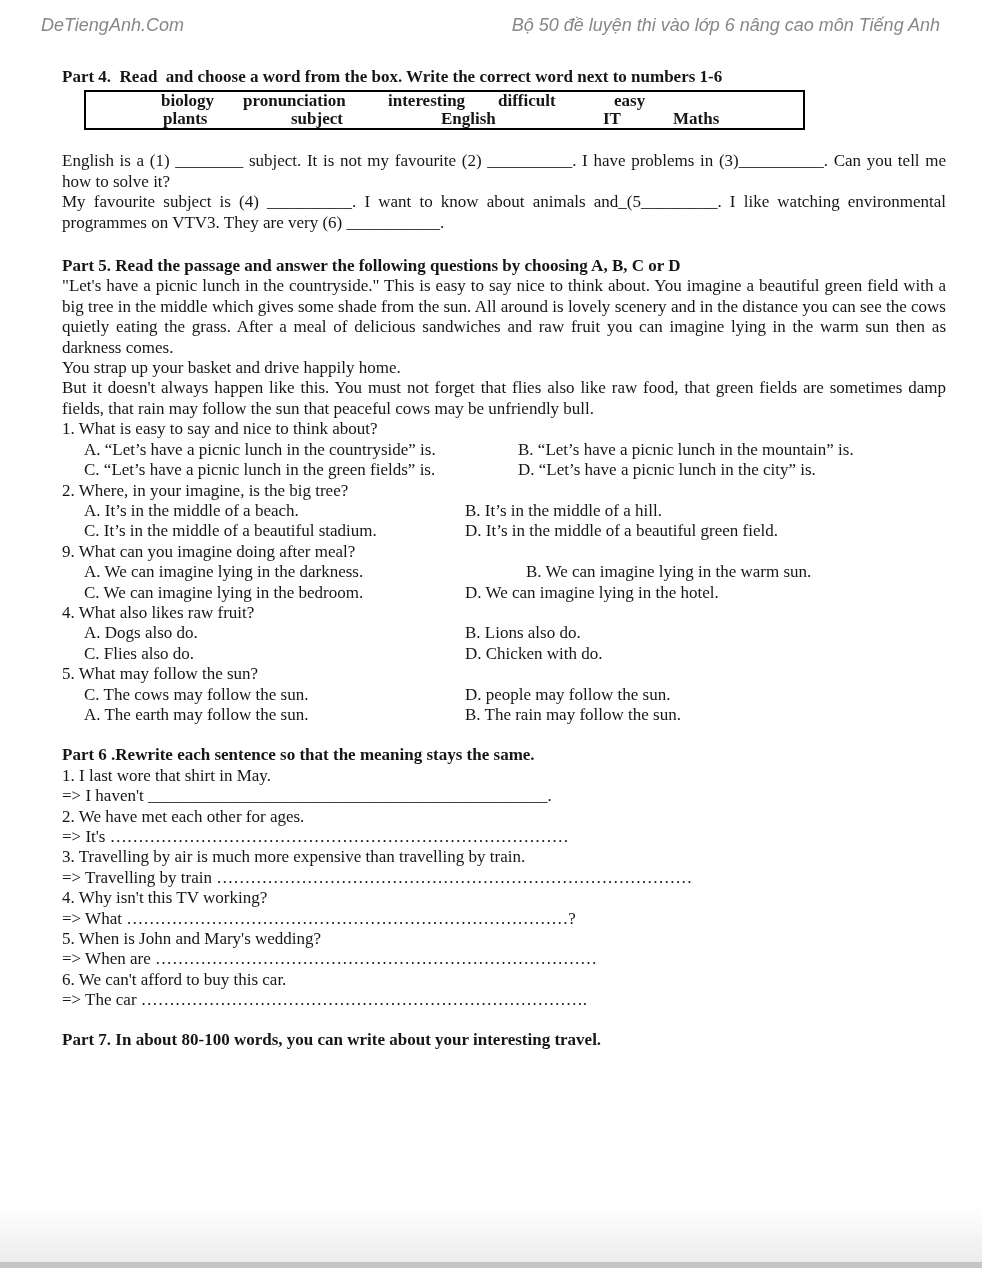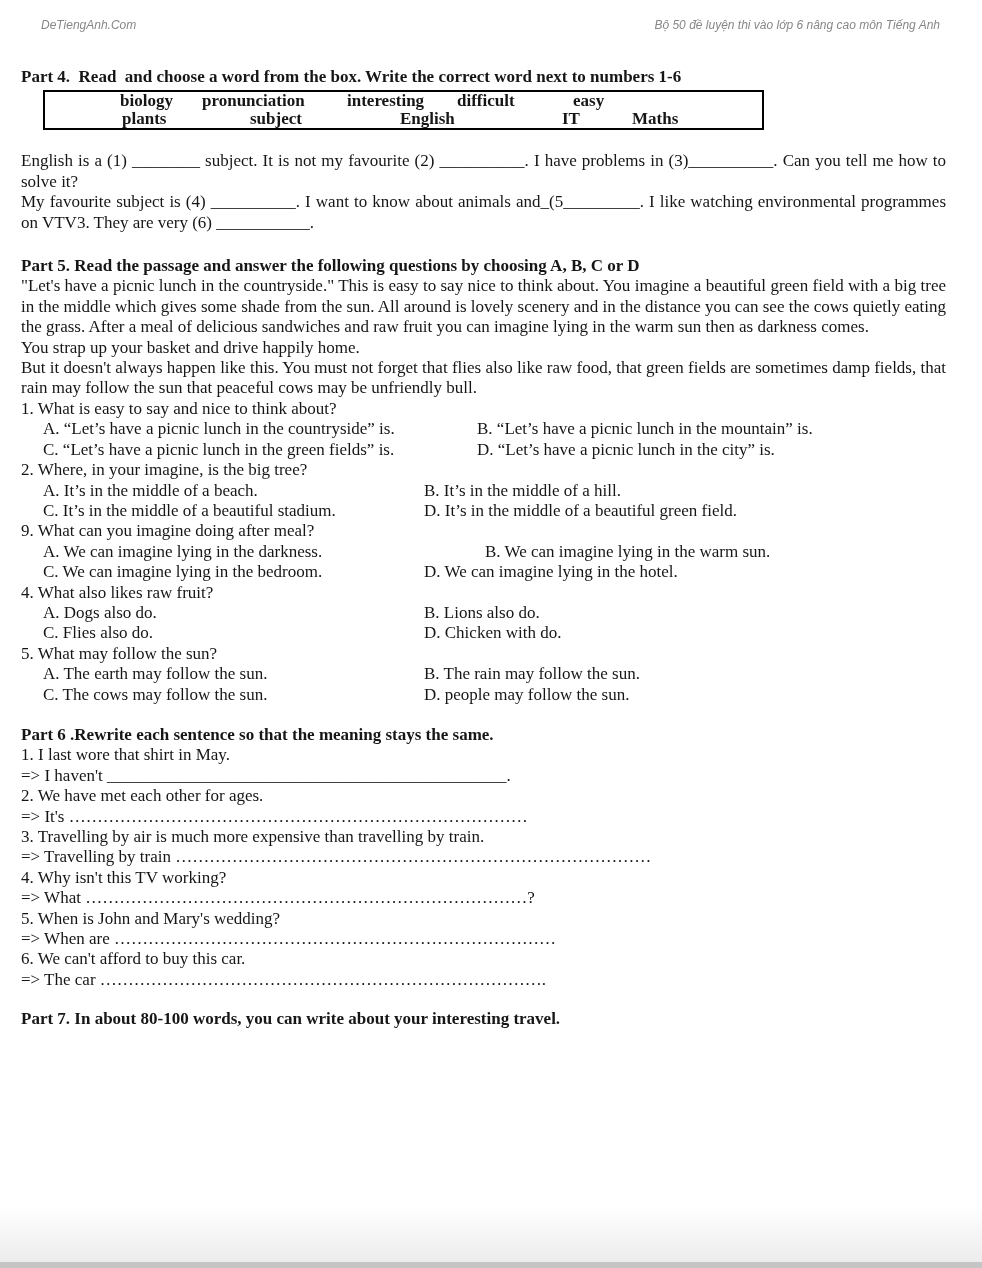--- a/index.html
+++ b/index.html
@@ -15,28 +15,28 @@
     color: #161616;
   }
   .header {
     display: flex;
     justify-content: space-between;
     align-items: flex-start;
     padding: 14px 42px 0 41px;
     font-family: "Liberation Sans", "DejaVu Sans", sans-serif;
     font-style: italic;
     color: #878787;
-    font-size: 12px;
+    font-size: 18px;
     line-height: 22px;
   }
   .doc-title {
     text-decoration-thickness: 2px;
     text-underline-offset: 4px;
   }
-  .content { padding: 0 36px 0 21px; }
+  .content { padding: 0 36px 0 62px; }
   .heading {
     margin: 0;
     font-weight: bold;
     font-size: 17px;
     line-height: 20.4px;
     white-space: pre-wrap;
   }
   .h-part4 { margin-top: 31px; }
   .h-part5 { margin-top: 23px; }
   .h-part6 { margin-top: 20px; }
@@ -154,26 +154,26 @@
       </div>
       <div class="opt-row">
         <span class="opt-left">C. Flies also do.</span>
         <span class="opt-right ra">D. Chicken with do.</span>
       </div>
     </div>
 
     <div class="q">
       <div class="stem">5. What may follow the sun?</div>
       <div class="opt-row">
+        <span class="opt-left">C. The cows may follow the sun.</span>
+        <span class="opt-right ra">D. people may follow the sun.</span>
+      </div>
+      <div class="opt-row">
         <span class="opt-left">A. The earth may follow the sun.</span>
         <span class="opt-right ra">B. The rain may follow the sun.</span>
-      </div>
-      <div class="opt-row">
-        <span class="opt-left">C. The cows may follow the sun.</span>
-        <span class="opt-right ra">D. people may follow the sun.</span>
       </div>
     </div>
 
     <h3 class="heading h-part6">Part 6 .Rewrite each sentence so that the meaning stays the same.</h3>
 
     <div class="p6line">1. I last wore that shirt in May.</div>
     <div class="p6line">=&gt; I haven't _______________________________________________.</div>
     <div class="p6line">2. We have met each other for ages.</div>
     <div class="p6line">=&gt; It's ………………………………………………………………………</div>
     <div class="p6line">3. Travelling by air is much more expensive than travelling by train.</div>

